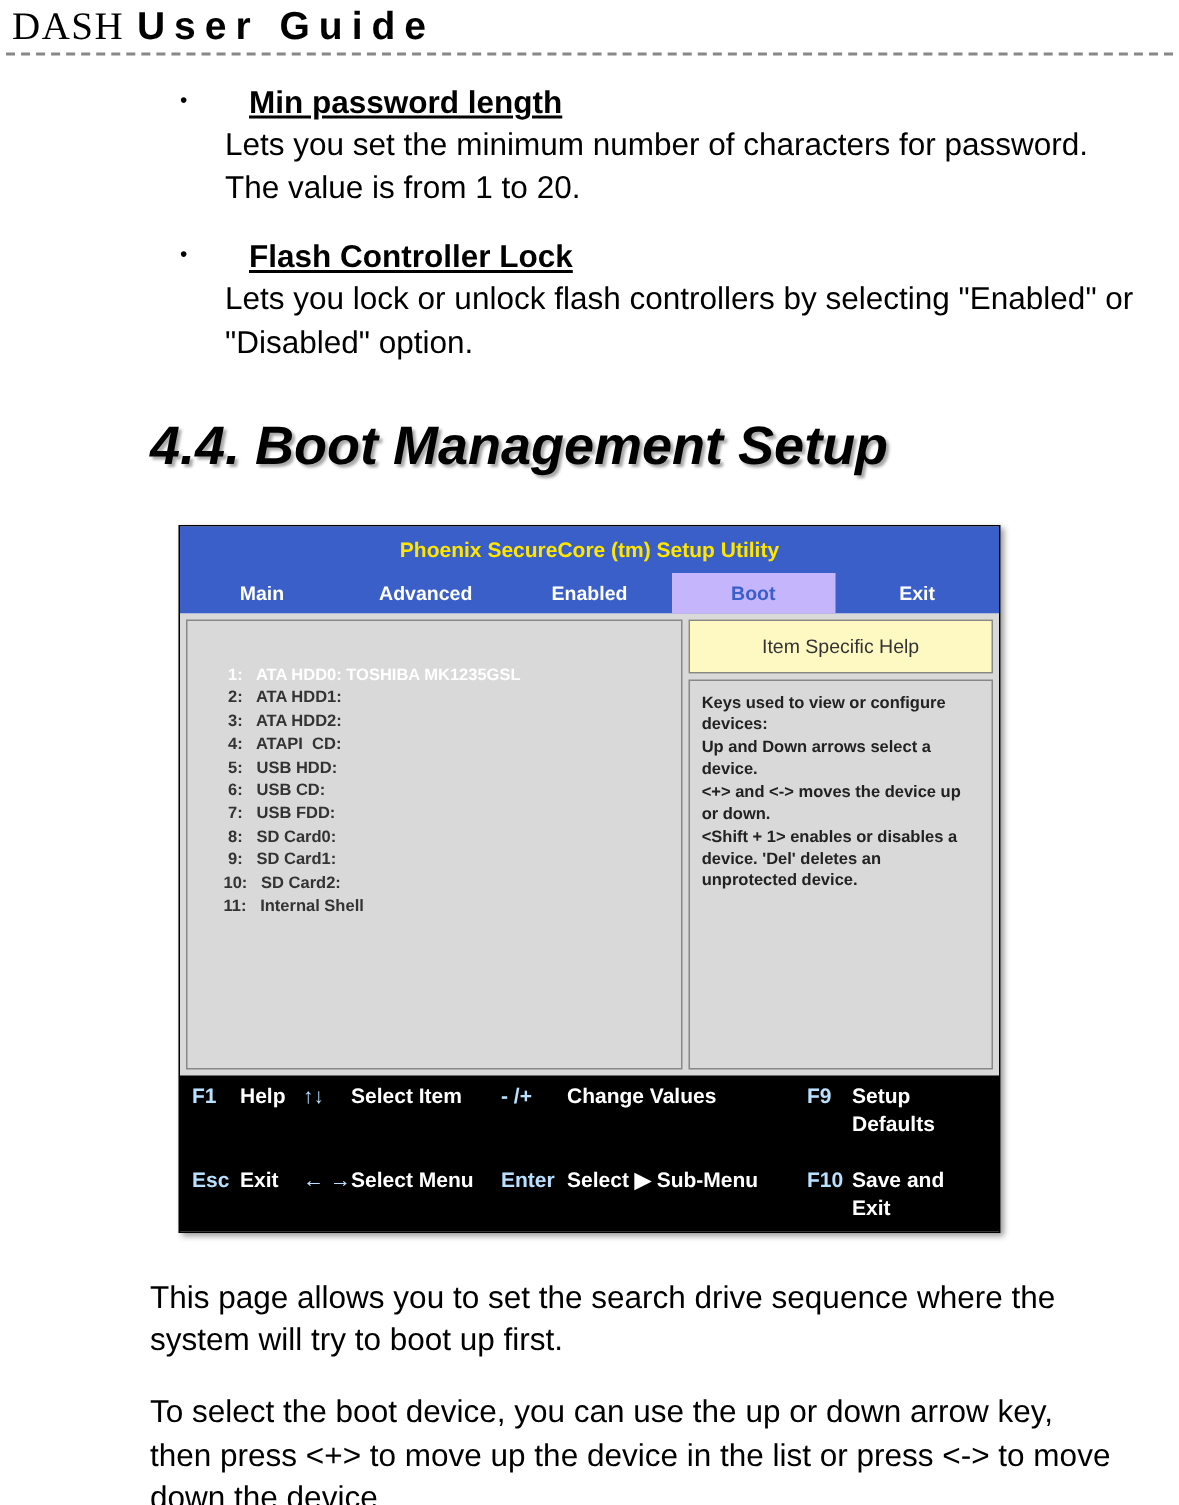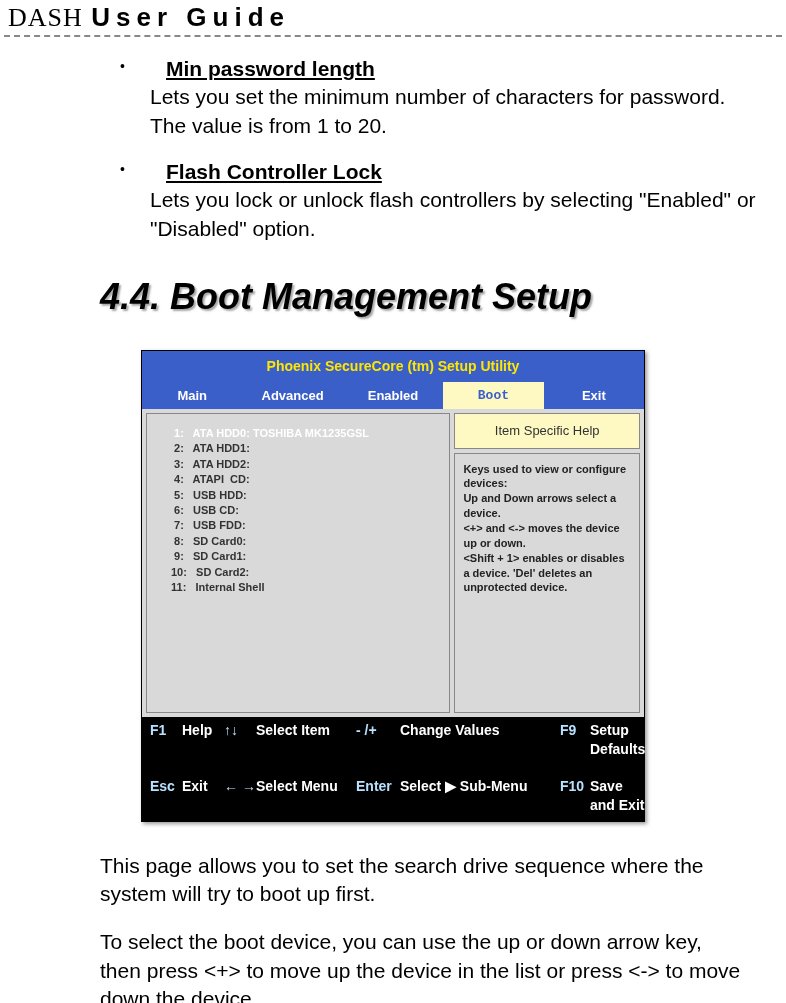--- a/index.html
+++ b/index.html
@@ -73,21 +73,21 @@
     font-family: Arial, sans-serif;
     font-style: italic;
     font-weight: bold;
     font-size: 36px;
     margin: 30px 0 28px 70px;
     color: #000;
     text-shadow: 2px 2px 2px rgba(0,0,0,0.35);
   }
   .bios-figure {
     margin: 0 auto 30px auto;
-    width: 504px;
+    width: 548px;
   }
   .bios-window {
     border: 1px solid #000;
     background: #d9d9d9;
     font-family: Arial, sans-serif;
     font-size: 12px;
     box-shadow: 2px 2px 4px rgba(0,0,0,0.4);
   }
   .bios-titlebar {
     background: #3a5fc8;
@@ -103,23 +103,22 @@
     color: #fff;
     font-weight: bold;
     font-size: 13px;
   }
   .bios-tabs .tab {
     flex: 1;
     text-align: center;
     padding: 5px 0;
   }
   .bios-tabs .tab.active {
-    background: #fef9c3;
+    background: #c4b5fd;
     color: #3a5fc8;
-    font-family: Liberation Mono, monospace;
   }
   .bios-body {
     display: flex;
     background: #d9d9d9;
     min-height: 300px;
     padding: 4px;
     gap: 4px;
   }
   .bios-left {
     flex: 1.5;
@@ -164,20 +163,21 @@
     font-size: 11px;
     font-weight: bold;
     color: #333;
   }
   .boot-list li {
     white-space: pre;
     line-height: 1.4;
   }
   .boot-list li.selected {
     color: #fff;
+    margin-top: 17px;
   }
   .bios-footer {
     background: #000000;
     color: #fff;
     font-size: 14px;
     font-weight: bold;
     padding: 4px 8px 6px 8px;
     display: grid;
     grid-template-columns: 32px 42px 32px 100px 44px 160px 30px 1fr;
     row-gap: 18px;

